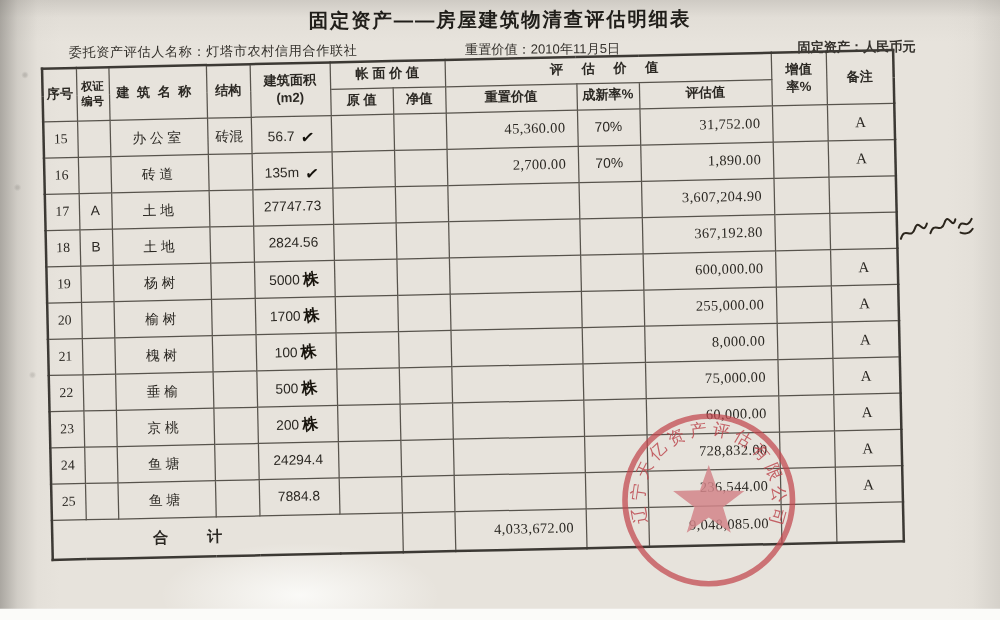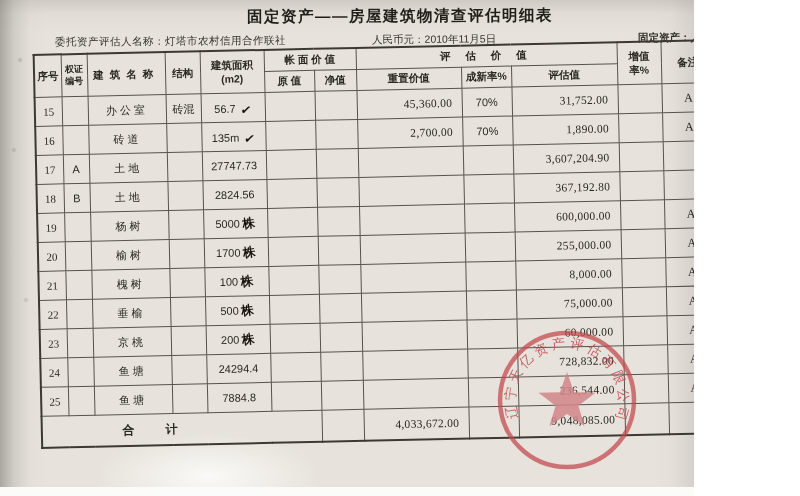--- a/index.html
+++ b/index.html
@@ -1,18 +1,18 @@
 <!DOCTYPE html>
 <html><head>
 <meta charset="utf-8">
 <style>
   html,body{margin:0;padding:0;}
   body{font-family:"Liberation Sans",sans-serif;background:#ffffff;}
   .scan{
-    position:relative;width:694px;height:496px;overflow:hidden;
+    position:relative;width:800px;height:496px;overflow:hidden;
     background:
       linear-gradient(90deg, rgba(110,107,102,0.50) 0px, rgba(150,147,141,0.28) 14px, rgba(205,201,194,0.12) 30px, rgba(232,228,221,0) 48px),
       linear-gradient(180deg, rgba(150,146,140,0.30) 0px, rgba(190,186,179,0.12) 14px, rgba(232,228,221,0) 34px),
       linear-gradient(270deg, rgba(160,156,150,0.25) 0px, rgba(200,196,189,0.10) 22px, rgba(232,228,221,0) 42px),
       radial-gradient(circle at 20px 60px, rgba(90,87,82,0.25) 1px, transparent 3px),
       radial-gradient(circle at 14px 150px, rgba(90,87,82,0.22) 1px, transparent 3px),
       radial-gradient(circle at 26px 300px, rgba(90,87,82,0.20) 1px, transparent 3px),
       radial-gradient(ellipse 160px 60px at 30% 96%, rgba(252,252,250,0.9), transparent 70%),
       #e7e3dc;
   }
@@ -46,21 +46,21 @@
 </style>
 </head>
 <body>
 
 <div class="scan">
 
   <div class="title">固定资产——房屋建筑物清查评估明细表</div>
 
   <div class="meta">
     <span class="client">委托资产评估人名称：灯塔市农村信用合作联社</span>
-    <span class="basedate">人民币元：2010年11月5日</span>
+    <span class="basedate">重置价值：2010年11月5日</span>
     <span class="currency">固定资产：人民币元</span>
   </div>
 
   <div class="sheet">
     <table>
       <colgroup>
         <col style="width:27px">
           <col style="width:26px">
           <col style="width:78px">
           <col style="width:35px">

